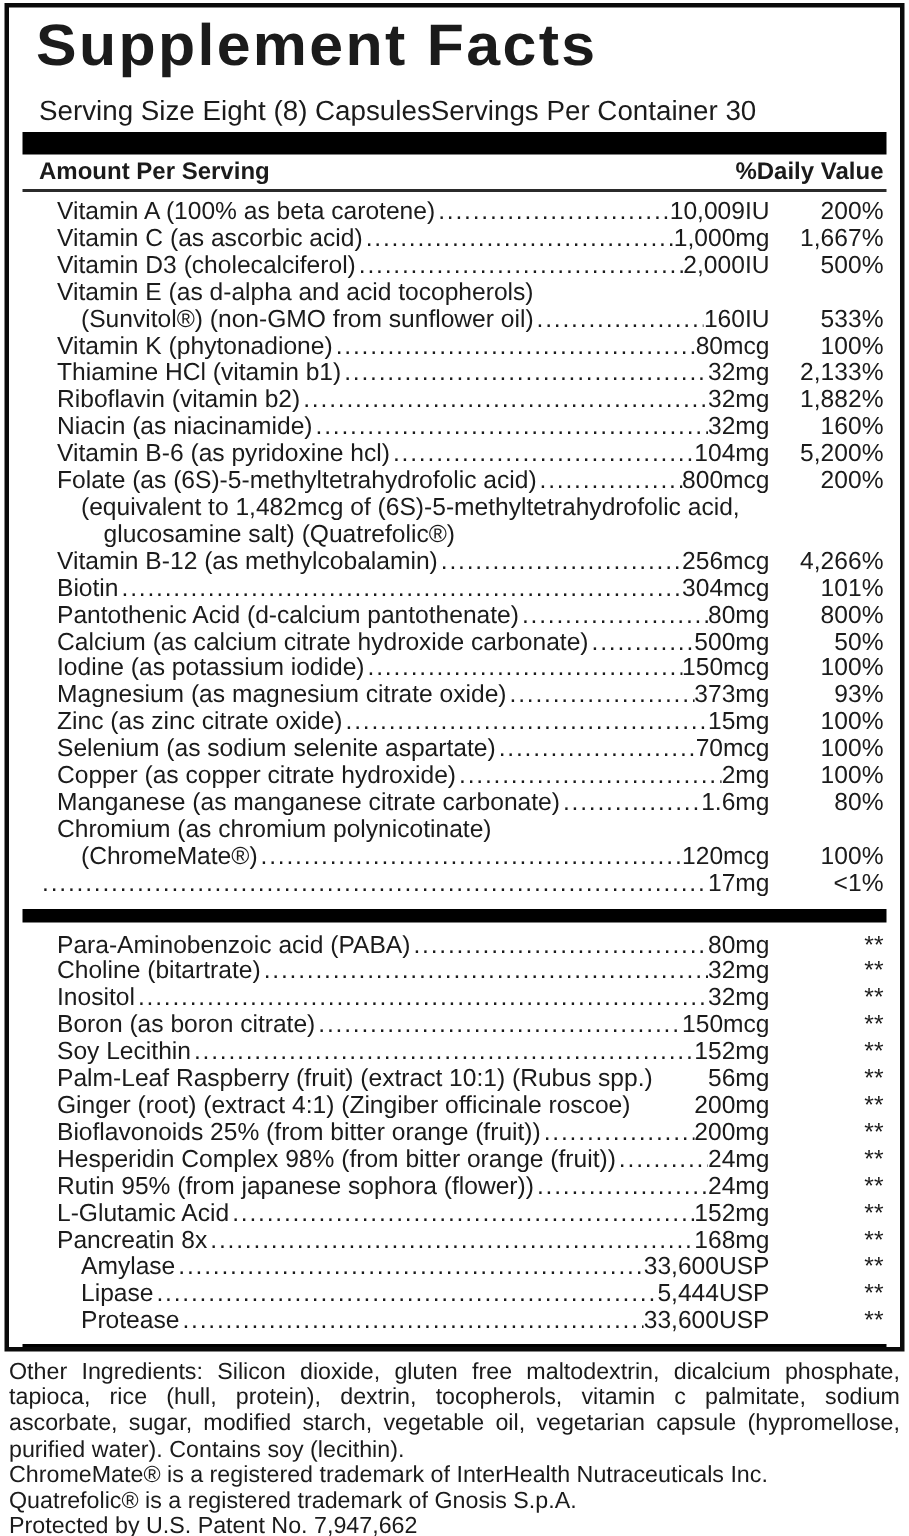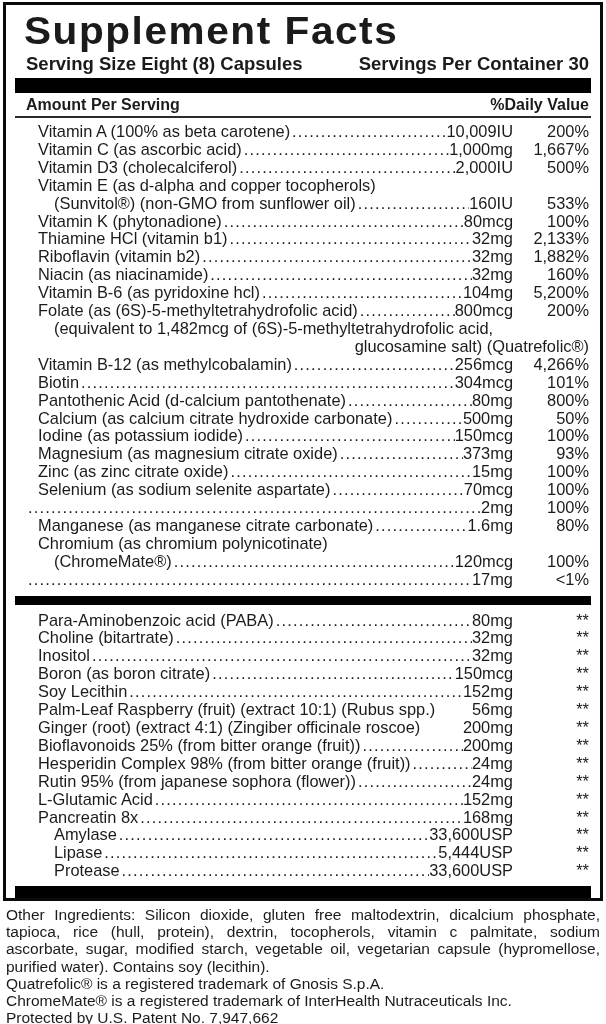--- a/index.html
+++ b/index.html
@@ -24,25 +24,24 @@
     font-weight: bold;
     letter-spacing: 1.5px;
     margin: 5px 0 0 9px;
     line-height: 42px;
     transform: scaleX(1.04);
     transform-origin: left center;
     white-space: nowrap;
   }
   .serving-row {
     display: flex;
-    justify-content: space-between;
+    justify-content: flex-start;
     font-size: 18.5px;
     line-height: 21px;
-    margin: 1px 2px 4px 11px;
-    font-weight: bold;
+    margin: 11px 2px 4px 11px;
   }
   .bar { background: #000; }
   .bar-top { height: 15px; margin: 0 0 1px 0; }
   .header-row {
     display: flex;
     justify-content: space-between;
     font-size: 16px;
     line-height: 18px;
     padding: 2px 2px 2px 11px;
     border-bottom: 2px solid #2b2b2b;
@@ -51,21 +50,21 @@
   .rows { padding: 5px 0 4px 0; }
   .nrow {
     display: flex;
     align-items: baseline;
     font-size: 16.4px;
     line-height: 17.9px;
     padding: 0 2px 0 11px;
     white-space: nowrap;
   }
   .nrow.ind1 { padding-left: 27px; }
-  .nrow.ind2 { padding-left: 42px; justify-content: flex-end; }
+  .nrow.ind2 { padding-left: 42px; }
   .nname { white-space: nowrap; flex: 0 0 auto; margin-left: 12px; }
   .leader {
     flex: 1 1 0;
     min-width: 0;
     overflow: hidden;
     white-space: nowrap;
     letter-spacing: 1.2px;
     padding: 0 3px 0 2px;
   }
   .namount { white-space: nowrap; flex: 0 0 auto; text-align: center; }
@@ -112,21 +111,21 @@
         <span class="namount">1,000mg</span>
         <span class="ndv">1,667%</span>
       </div>
       <div class="nrow">
         <span class="nname">Vitamin D3 (cholecalciferol)</span>
         <span class="leader">................................................................................................................................................................</span>
         <span class="namount">2,000IU</span>
         <span class="ndv">500%</span>
       </div>
       <div class="nrow">
-        <span class="nname">Vitamin E (as d-alpha and copper tocopherols)</span>
+        <span class="nname">Vitamin E (as d-alpha and acid tocopherols)</span>
       </div>
       <div class="nrow ind1">
         <span class="nname">(Sunvitol®) (non-GMO from sunflower oil)</span>
         <span class="leader">................................................................................................................................................................</span>
         <span class="namount">160IU</span>
         <span class="ndv">533%</span>
       </div>
       <div class="nrow">
         <span class="nname">Vitamin K (phytonadione)</span>
         <span class="leader">................................................................................................................................................................</span>
@@ -211,20 +210,21 @@
         <span class="namount">15mg</span>
         <span class="ndv">100%</span>
       </div>
       <div class="nrow">
         <span class="nname">Selenium (as sodium selenite aspartate)</span>
         <span class="leader">................................................................................................................................................................</span>
         <span class="namount">70mcg</span>
         <span class="ndv">100%</span>
       </div>
       <div class="nrow">
+        <span class="nname">Copper (as copper citrate hydroxide)</span>
         <span class="leader">................................................................................................................................................................</span>
         <span class="namount">2mg</span>
         <span class="ndv">100%</span>
       </div>
       <div class="nrow">
         <span class="nname">Manganese (as manganese citrate carbonate)</span>
         <span class="leader">................................................................................................................................................................</span>
         <span class="namount">1.6mg</span>
         <span class="ndv">80%</span>
       </div>
@@ -338,17 +338,17 @@
         <span class="ndv">**</span>
       </div>
     </div>
 
   <div class="bar bar-bottom"></div>
 
 </div>
 
 <div class="footer">
   <p class="just">Other Ingredients: Silicon dioxide, gluten free maltodextrin, dicalcium phosphate, tapioca, rice (hull, protein), dextrin, tocopherols, vitamin c palmitate, sodium ascorbate, sugar, modified starch, vegetable oil, vegetarian capsule (hypromellose, purified water).  Contains soy (lecithin).</p>
+  <p>ChromeMate® is a registered trademark of InterHealth Nutraceuticals Inc.</p>
   <p>Quatrefolic® is a registered trademark of Gnosis S.p.A.</p>
-  <p>ChromeMate® is a registered trademark of InterHealth Nutraceuticals Inc.</p>
   <p>Protected by U.S. Patent No. 7,947,662</p>
 
 </div>
 
 </body></html>

